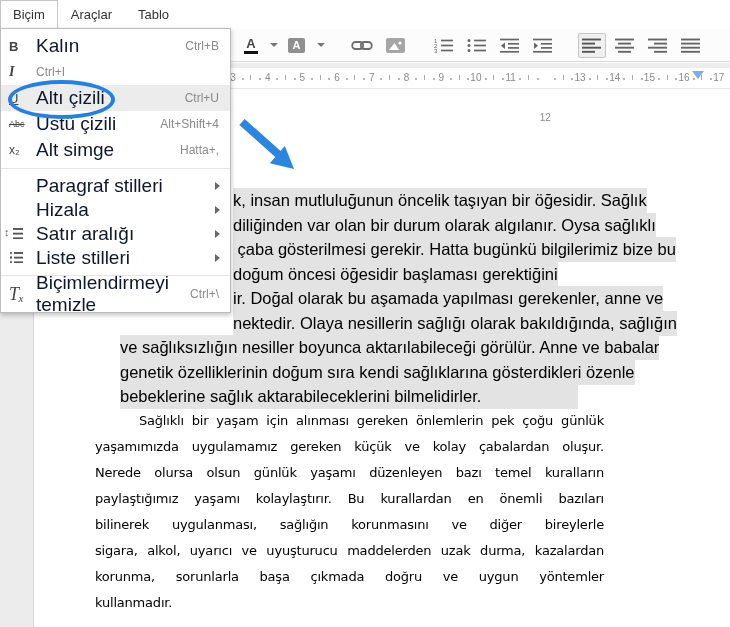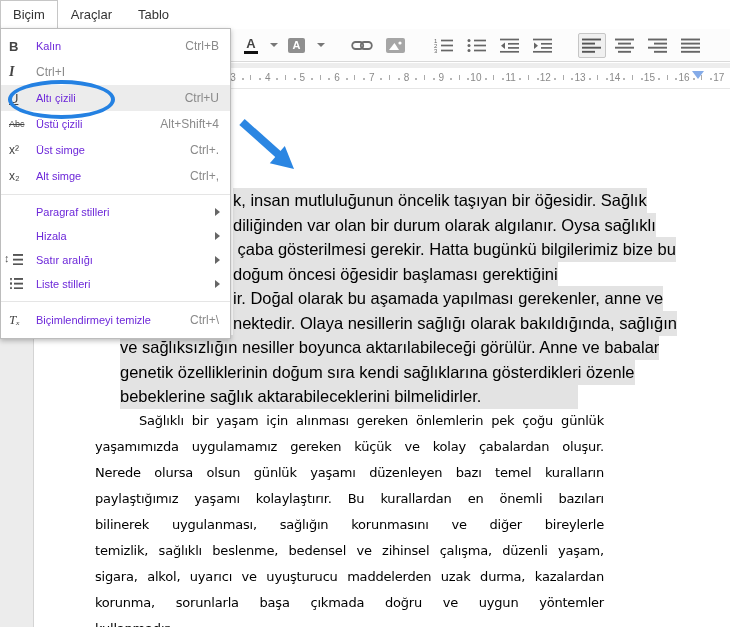--- a/index.html
+++ b/index.html
@@ -58,22 +58,22 @@
                box-shadow:0 2px 5px rgba(0,0,0,.25);padding:4px 0 5px 0;box-sizing:border-box}
   .mrow{display:flex;align-items:center;height:26px;padding-left:8px}
   .mrow.sub{height:24px}
   .mrow.selected{background:#ececec}
   .micon{width:27px;flex:0 0 27px;color:#444;text-align:left}
   .ibold{font-weight:bold;font-size:13px}
   .iital{font-family:"Liberation Serif",serif;font-style:italic;font-weight:bold;font-size:14px}
   .iunder{font-size:13px;text-decoration:underline}
   .istrike{font-size:9px;text-decoration:line-through;letter-spacing:0}
   .isup,.isub{font-size:12px}
-  .iclear{font-family:"Liberation Serif",serif;font-style:italic;font-size:13px}
-  .mlabel{flex:1;font-size:11px;color:#6d28d9}
+  .iclear{font-family:"Liberation Serif",serif;font-style:italic;font-size:18px}
+  .mlabel{flex:1;font-size:19px;color:#0f172a}
   .mshort{font-size:12px;color:#8a8a8a;padding-right:11px}
   .marrow{width:0;height:0;border-top:4px solid transparent;border-bottom:4px solid transparent;
           border-left:5px solid #666;margin-right:10px}
   .msep{border-top:1px solid #e5e5e5;margin:5px 0}
   .ilinesp{display:inline-block;width:14px;height:11px;
            background:linear-gradient(#555 0 1.5px,transparent 1.5px) 4px 0/10px 4.7px repeat-y;position:relative}
   .ilinesp:before{content:"↕";position:absolute;left:-5px;top:-2px;font-size:11px;color:#555}
   .ilist{display:inline-block;width:14px;height:11px;
          background:linear-gradient(#555 0 1.5px,transparent 1.5px) 5px 0/9px 4.7px repeat-y,
          radial-gradient(circle,#555 0 1px,transparent 1.2px) 0 -1.5px/4px 4.7px repeat-y}
@@ -96,21 +96,20 @@
   <div class="p1line" style="left:120px;top:360px"><span class="hl">genetik özelliklerinin doğum sıra kendi sağlıklarına gösterdikleri özenle</span></div>
   <div class="p1line" style="left:120px;top:384px"><span class="hl tail">bebeklerine sağlık aktarabileceklerini bilmelidirler.</span></div>
 </div>
 
 <div id="para2">
   <div class="p2line first">Sağlıklı bir yaşam için alınması gereken önlemlerin pek çoğu günlük</div>
   <div class="p2line">yaşamımızda  uygulamamız gereken küçük ve kolay çabalardan oluşur.</div>
   <div class="p2line">Nerede olursa olsun günlük yaşamı düzenleyen bazı temel kuralların</div>
   <div class="p2line">paylaştığımız yaşamı kolaylaştırır. Bu kurallardan en önemli bazıları</div>
   <div class="p2line">bilinerek uygulanması, sağlığın korunmasını ve diğer bireylerle</div>
-  <div class="p2line">temizlik, sağlıklı beslenme, bedensel ve zihinsel çalışma, düzenli yaşam,</div>
   <div class="p2line">sigara, alkol, uyarıcı ve uyuşturucu maddelerden uzak durma, kazalardan</div>
   <div class="p2line">korunma, sorunlarla başa çıkmada doğru ve uygun yöntemler</div>
   <div class="p2line last">kullanmadır.</div>
 </div>
 
 <svg class="abs" id="arrow-annotation" width="80" height="70" viewBox="0 0 80 70">
   <line x1="8" y1="8" x2="45" y2="41" stroke="#2b86e2" stroke-width="8"></line>
   <polygon points="60,55 35.8,49.3 50.8,32.1" fill="#2b86e2"></polygon>
 </svg>
 
@@ -252,21 +251,21 @@
       <span class="rbar" style="left: 458.5px;"></span>
       <span class="rdot" style="left: 467.2px;"></span>
       <span class="rnum" style="left: 475.9px;">10</span>
       <span class="rdot" style="left: 484.5px;"></span>
       <span class="rbar" style="left: 493.2px;"></span>
       <span class="rdot" style="left: 501.9px;"></span>
       <span class="rnum" style="left: 510.6px;">11</span>
       <span class="rdot" style="left: 519.2px;"></span>
       <span class="rbar" style="left: 527.9px;"></span>
       <span class="rdot" style="left: 536.6px;"></span>
-      <span class="rnum" style="left: 545.3px;">12</span>
+      <span class="rnum" style="left: 545.3px; margin-top: 40px;">12</span>
       <span class="rdot" style="left: 553.9px;"></span>
       <span class="rbar" style="left: 562.6px;"></span>
       <span class="rdot" style="left: 571.3px;"></span>
       <span class="rnum" style="left: 580px;">13</span>
       <span class="rdot" style="left: 588.6px;"></span>
       <span class="rbar" style="left: 597.3px;"></span>
       <span class="rdot" style="left: 606px;"></span>
       <span class="rnum" style="left: 614.7px;">14</span>
       <span class="rdot" style="left: 623.3px;"></span>
       <span class="rbar" style="left: 632px;"></span>
@@ -305,28 +304,23 @@
     <span class="micon iunder">U</span>
     <span class="mlabel">Altı çizili</span>
     <span class="mshort">Ctrl+U</span>
   </div>
   <div class="mrow">
     <span class="micon istrike">Abc</span>
     <span class="mlabel">Üstü çizili</span>
     <span class="mshort">Alt+Shift+4</span>
   </div>
   <div class="mrow">
-    <span class="micon isup">x²</span>
-    <span class="mlabel">Üst simge</span>
-    <span class="mshort">Ctrl+.</span>
-  </div>
-  <div class="mrow">
     <span class="micon isub">x₂</span>
     <span class="mlabel">Alt simge</span>
-    <span class="mshort">Ctrl+,</span>
+    <span class="mshort">Hatta+,</span>
   </div>
   <div class="msep"></div>
   <div class="mrow sub">
     <span class="micon"></span>
     <span class="mlabel">Paragraf stilleri</span>
     <span class="marrow"></span>
   </div>
   <div class="mrow sub">
     <span class="micon"></span>
     <span class="mlabel">Hizala</span>

